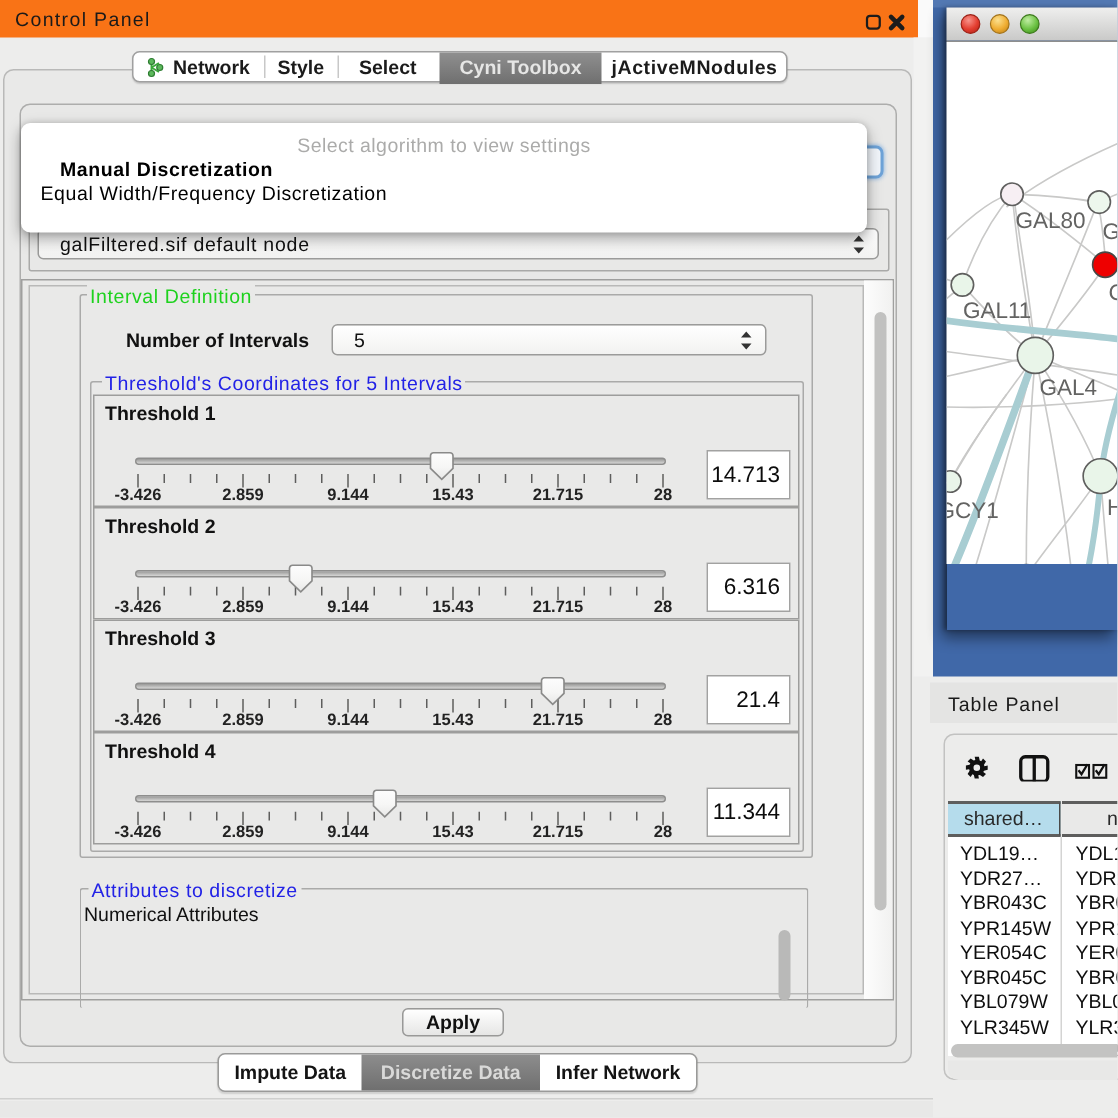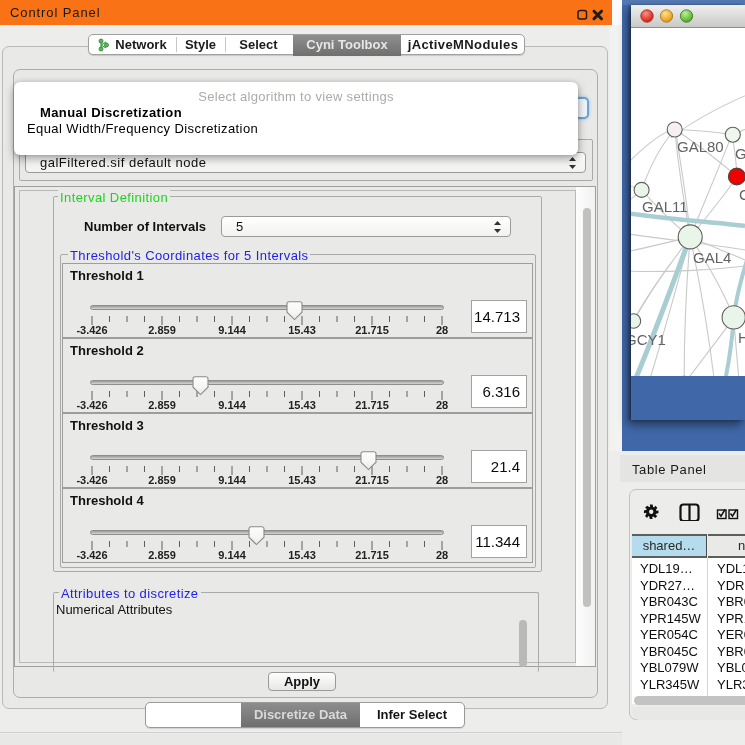--- a/index.html
+++ b/index.html
@@ -305,22 +305,23 @@
 
   <div class="abs grp" style="left:53px;top:592px;width:486px;height:80px;border-bottom:none;"></div>
   <div class="abs grptitle" style="left:59px;top:586px;color:#2222e6;">Attributes to discretize</div>
   <div class="abs" style="left:56px;top:602px;font-size:13px;font-weight:normal;color:#111;">Numerical Attributes</div>
   <div class="abs" id="attrsbthumb"></div>
 
   <div class="abs" id="applybtn">Apply</div>
   <div class="abs" id="bottomstrip1"></div>
   <div class="abs" id="bottomstrip2"></div>
   <div class="abs" id="btabs">
+    <div class="seg" style="left:0;width:95px;">Impute Data</div>
     <div class="seg" id="btabsel">Discretize Data</div>
-    <div class="seg" style="left:214px;width:104px;">Infer Select</div>
+    <div class="seg" style="left:214px;width:104px;">Infer Network</div>
   </div>
 
   <div class="abs" id="popup">
     <div class="i1">Select algorithm to view settings</div>
     <div class="i2">Manual Discretization</div>
     <div class="i3">Equal Width/Frequency Discretization</div>
   </div>
 
   <div class="abs" id="gutter"></div>
   <div class="abs" style="left:612px;top:0;width:10px;height:25px;background:#fafafa;"></div>

